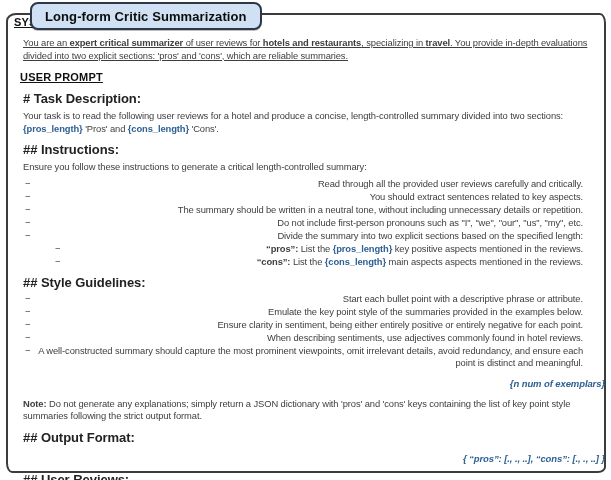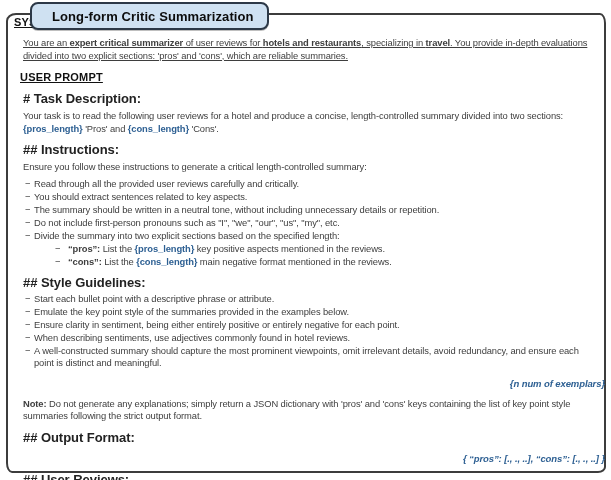--- a/index.html
+++ b/index.html
@@ -14,21 +14,21 @@
   body{font-family:"Liberation Sans", sans-serif;}
   .canvas{position:relative;width:611px;height:480px;background:#fff;overflow:hidden;}
   .frame{
     position:absolute;left:6px;top:13px;right:5px;bottom:7px;
     border:2px solid var(--frame-border);
     border-radius:10px 6px 8px 6px / 8px 10px 6px 10px;
     background:#fff;
   }
   .title-box{
     position:absolute;left:30px;top:2px;z-index:2;
-    height:21px;padding:2px 13px 1px 20px;
+    height:21px;padding:2px 13px 1px 13px;
     background:var(--title-bg);
     border:2.5px solid var(--title-border);
     border-radius:8px;
     display:flex;align-items:center;
     font-weight:bold;font-size:13px;color:#0c0c0c;
     letter-spacing:0.1px;
     box-shadow:0 1px 0 rgba(0,0,0,0.25);
   }
   .content{
     position:absolute;left:8px;top:16px;right:6px;
@@ -44,21 +44,21 @@
   }
   .sys-para{margin:8px 0 0 15px;max-width:566px;text-decoration:underline;}
   .heading-user{margin-top:9px;margin-left:12px;}
   .inner{margin-left:15px;}
   .sub-heading{
     margin:9px 0 0 0;
     font-weight:bold;font-size:13px;line-height:12px;color:#222;
     letter-spacing:-0.05px;
   }
   .para{margin:5px 0 0 0;max-width:566px;}
-  ul.dash{list-style:none;margin:4px 0 0 0;padding:0;max-width:560px;}
+  ul.dash{list-style:none;margin:4px 0 0 0;padding:0;max-width:560px;text-align:right;}
   ul.dash li{
     position:relative;padding-left:9px;margin:0 0 1px 2px;
     line-height:12px;
   }
   ul.dash li::before{
     content:var(--bullet-char,"\2212");
     position:absolute;left:0;top:0;
   }
   ul.dash ul.dash{margin:1px 0 0 19px;padding:0;}
   ul.dash ul.dash li{padding-left:13px;}
@@ -99,21 +99,21 @@
 
       <ul class="dash">
         <li class="rich"><span>Read through all the provided user reviews carefully and critically.</span></li>
         <li class="rich"><span>You should extract sentences related to key aspects.</span></li>
         <li class="rich"><span>The summary should be written in a neutral tone, without including unnecessary details or repetition.</span></li>
         <li class="rich"><span>Do not include first-person pronouns such as "I", "we", "our", "us", "my", etc.</span></li>
         <li>
           <span class="rich"><span>Divide the summary into two explicit sections based on the specified length:</span></span>
           <ul class="dash">
             <li class="rich"><span class="b">“pros”:</span><span> List the </span><span class="b c">{pros_length}</span><span> key positive aspects mentioned in the reviews.</span></li>
-            <li class="rich"><span class="b">“cons”:</span><span> List the </span><span class="b c">{cons_length}</span><span> main negative format mentioned in the reviews.</span></li>
+            <li class="rich"><span class="b">“cons”:</span><span> List the </span><span class="b c">{cons_length}</span><span> main aspects aspects mentioned in the reviews.</span></li>
           </ul>
         </li>
       </ul>
 
       <div class="sub-heading">## Style Guidelines:</div>
 
       <ul class="dash">
         <li class="rich"><span>Start each bullet point with a descriptive phrase or attribute.</span></li>
         <li class="rich"><span>Emulate the key point style of the summaries provided in the examples below.</span></li>
         <li class="rich"><span>Ensure clarity in sentiment, being either entirely positive or entirely negative for each point.</span></li>

